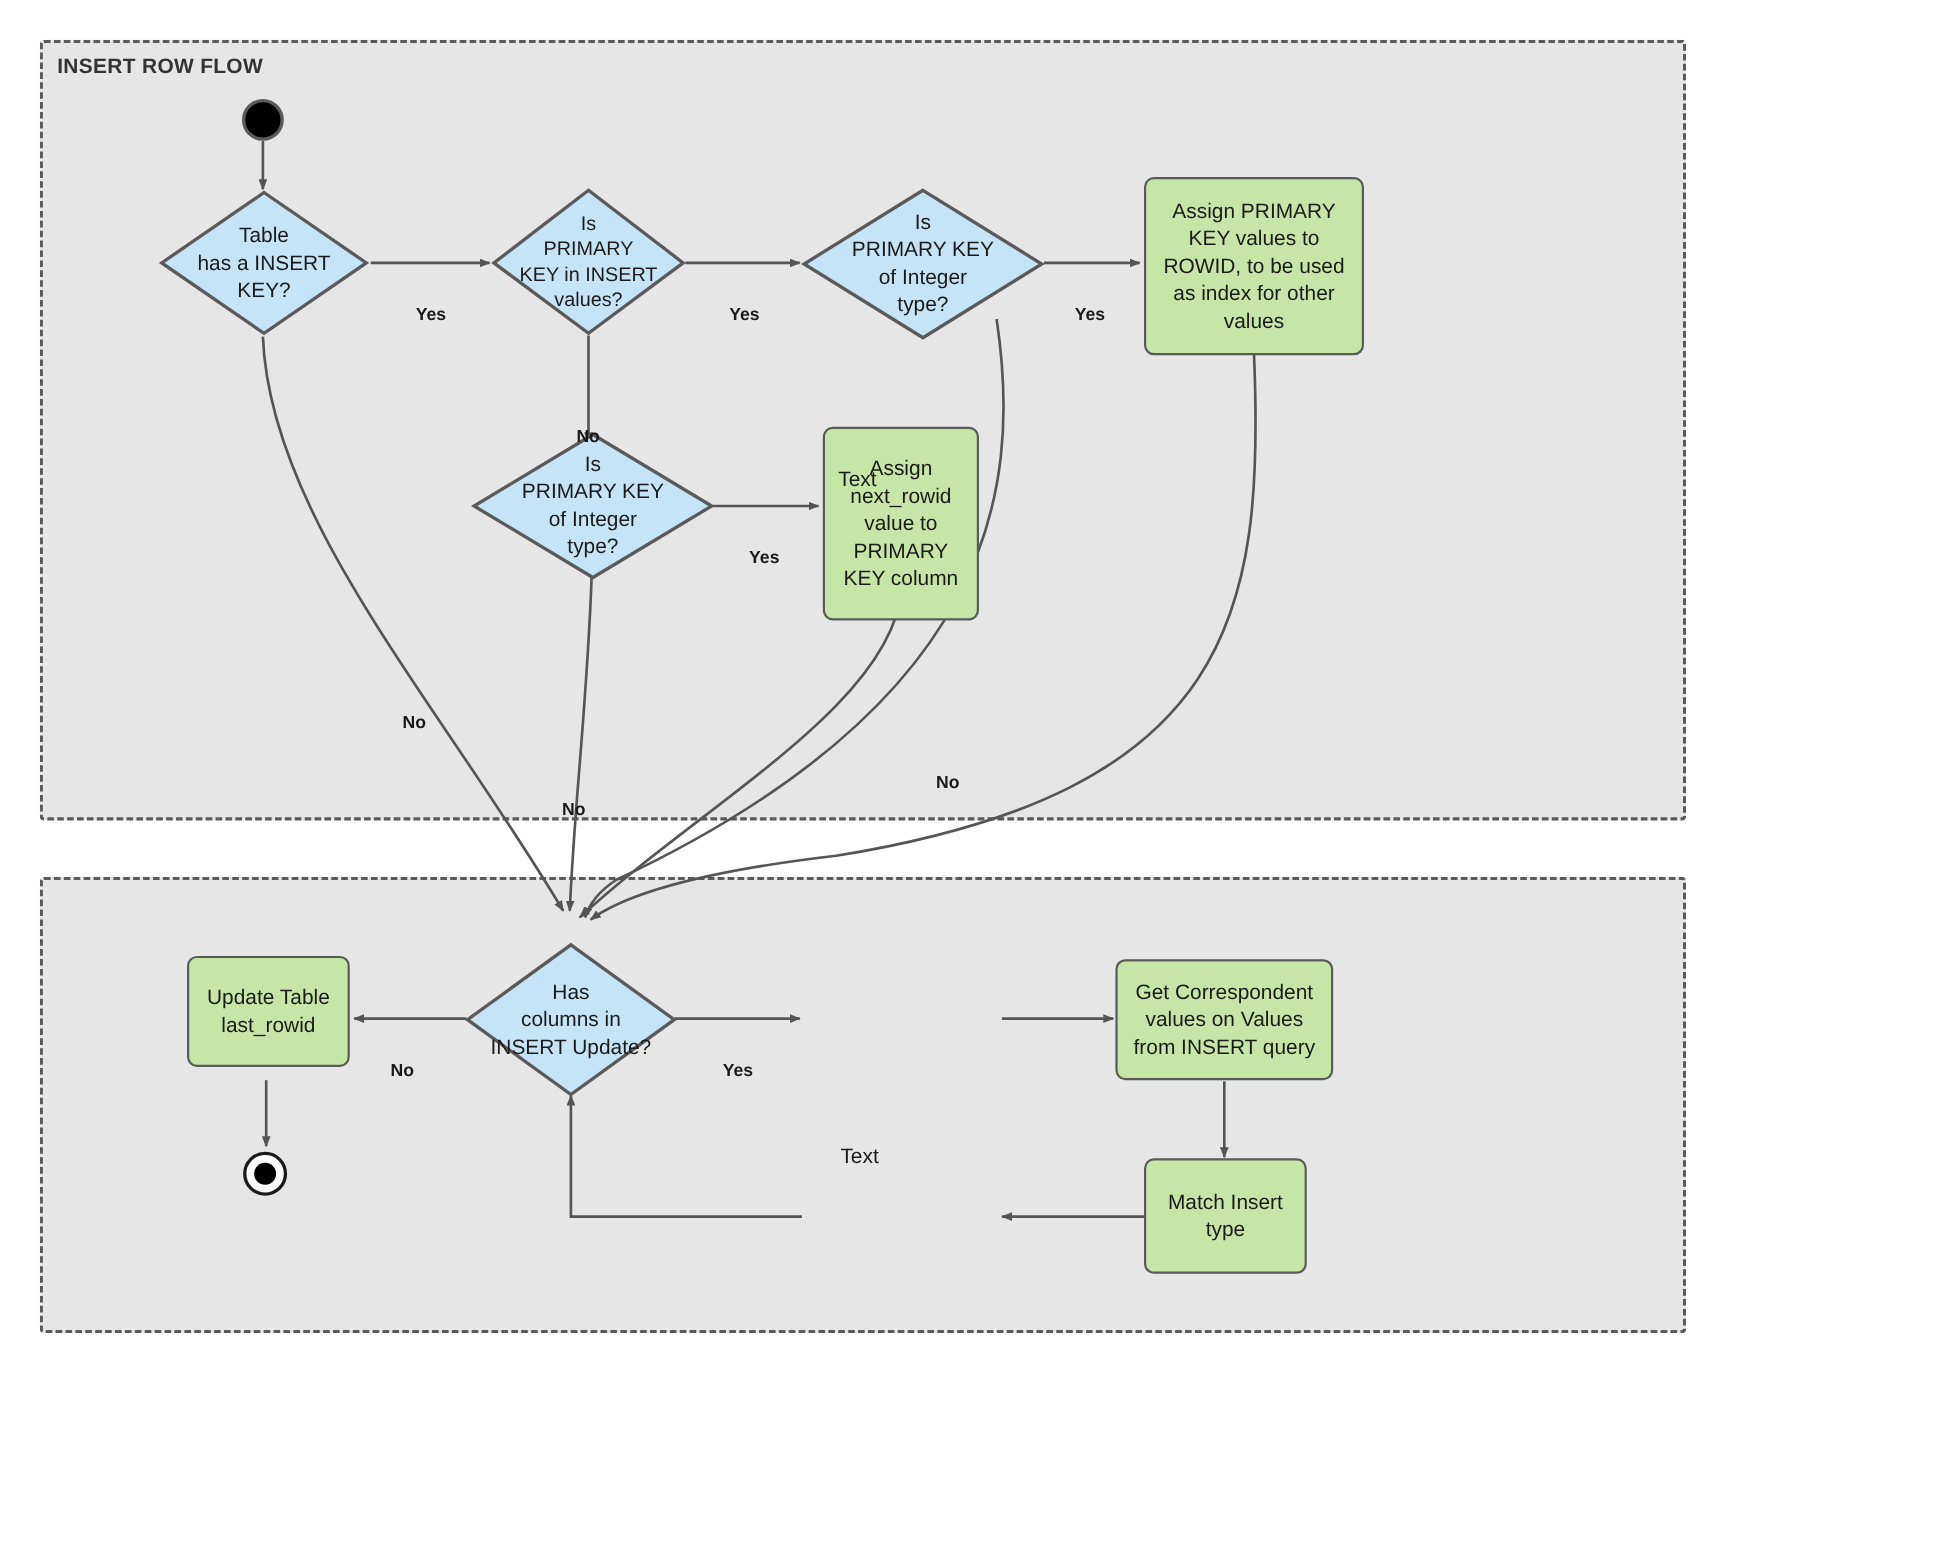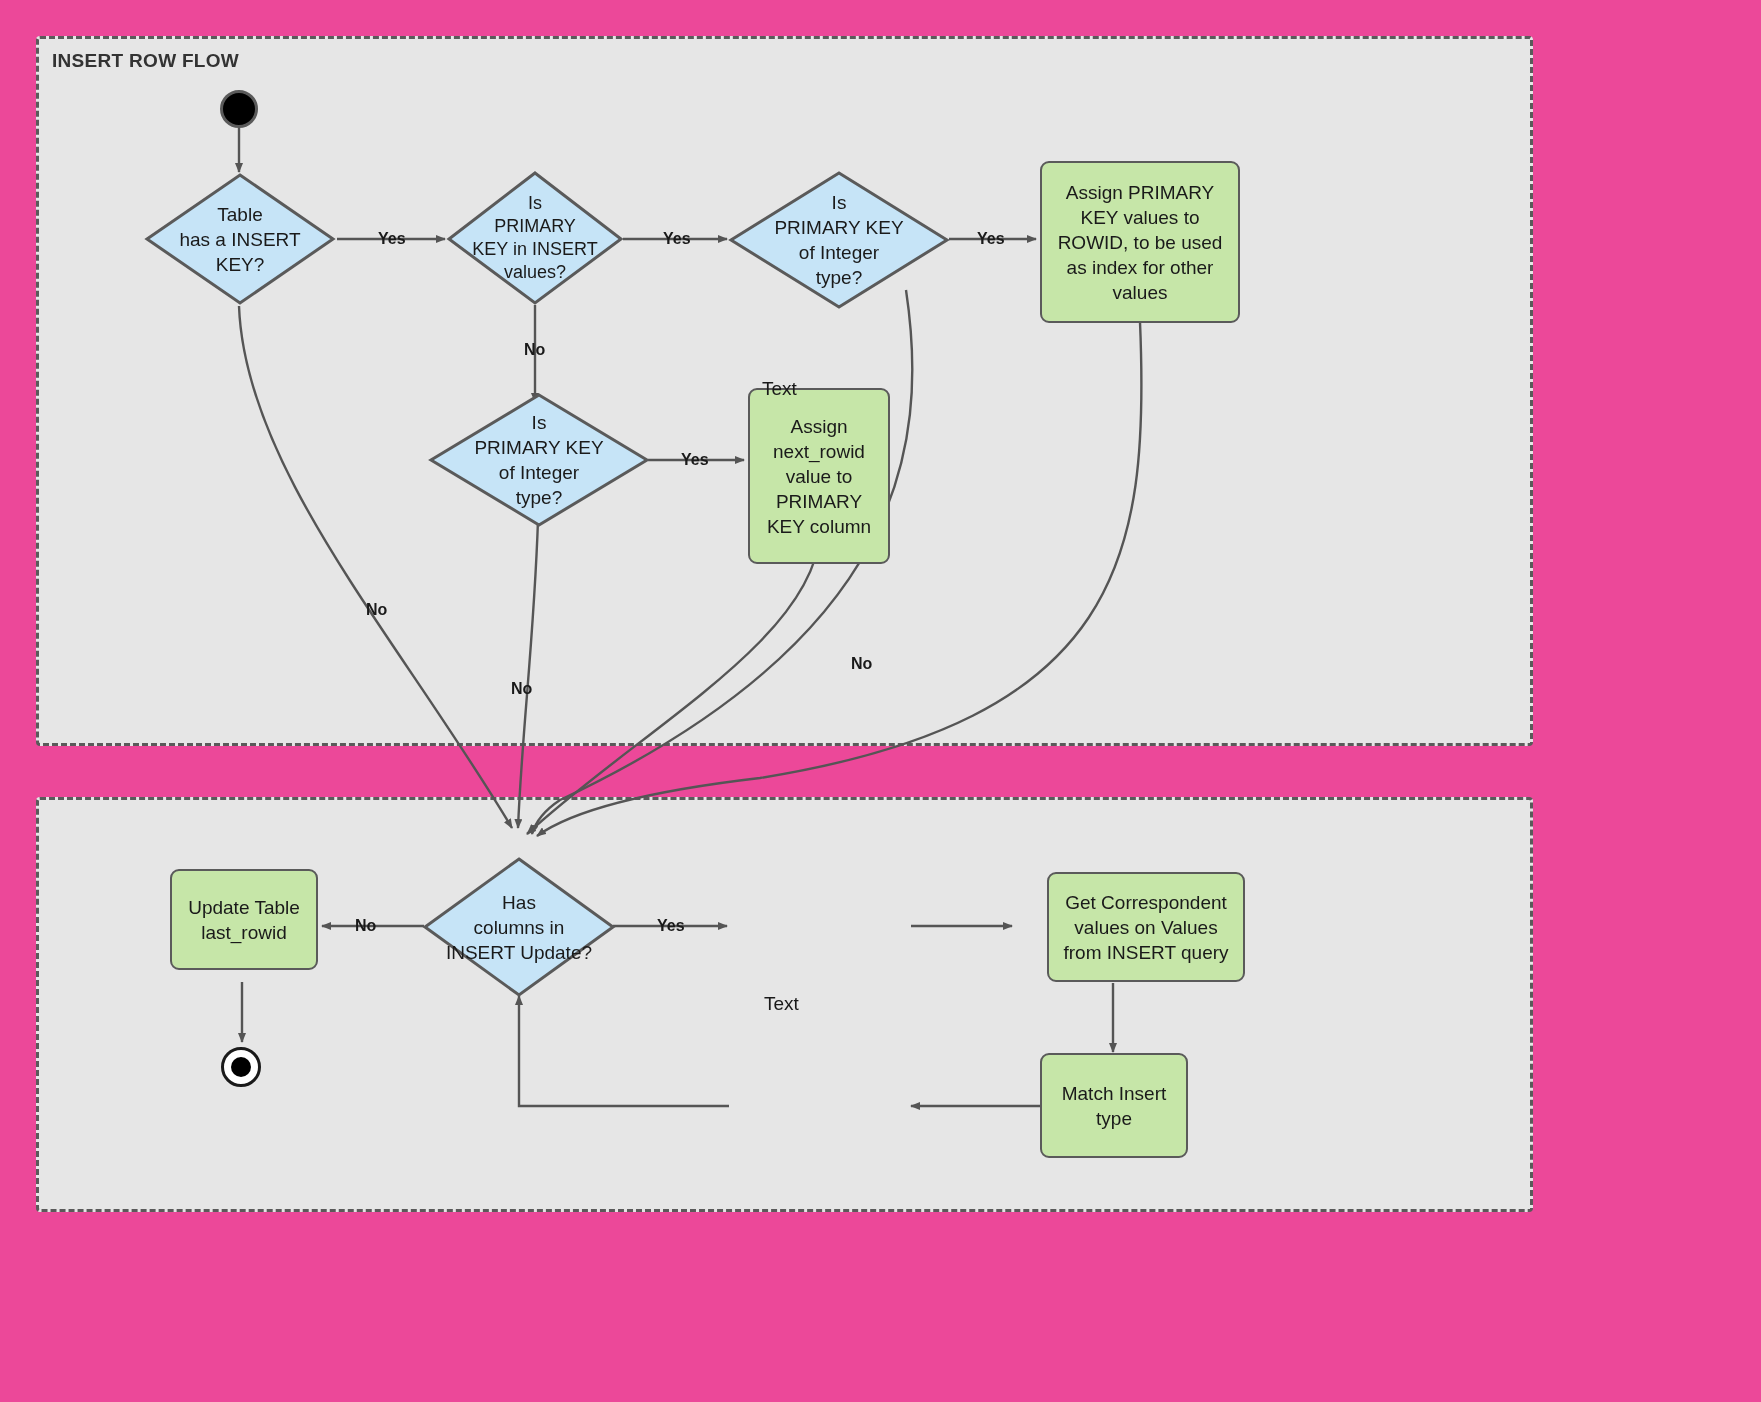--- a/index.html
+++ b/index.html
@@ -1,31 +1,31 @@
 <!DOCTYPE html>
 <html><head>
 <meta charset="utf-8">
 <style>
   html,body{margin:0;padding:0;background:#000;}
-  #stage{position:relative;width:1761px;height:1402px;background:#ec4899;
+  #stage{position:relative;width:1761px;height:1402px;background:#ffffff;
          font-family:"Liberation Sans","DejaVu Sans",sans-serif;overflow:hidden;}
   .lane{position:absolute;background:#e6e6e6;border:3px dashed #5a5a5a;border-radius:4px;box-sizing:border-box;}
   #lane-top{left:36px;top:36px;width:1497px;height:710px;}
   #lane-bottom{left:36px;top:797px;width:1497px;height:415px;}
   .lane-title{position:absolute;left:52px;top:50px;font-size:19px;font-weight:bold;color:#333;letter-spacing:.3px;}
   svg.edges{position:absolute;left:0;top:0;width:1761px;height:1402px;pointer-events:none;}
   .node{position:absolute;box-sizing:border-box;display:flex;align-items:center;justify-content:flex-end;text-align:center;color:#1a1a1a;font-size:19px;line-height:25px;}
   .proc{background:#c6e6a8;border:2.5px solid #5a5a5a;border-radius:9px;padding:4px 6px;}
   .dia-wrap{position:absolute;display:flex;align-items:center;justify-content:center;}
   .dia-wrap svg{position:absolute;left:0;top:0;}
   .dia-wrap .dtext{position:relative;z-index:2;text-align:center;font-size:19px;line-height:25px;color:#1a1a1a;padding:0 4px;}
   .start-node{position:absolute;width:38px;height:38px;border-radius:50%;background:#000;border:3px solid #5a5a5a;box-sizing:border-box;}
   .end-node{position:absolute;width:40px;height:40px;border-radius:50%;background:#fff;border:3px solid #1a1a1a;box-sizing:border-box;display:flex;align-items:center;justify-content:center;}
   .end-node .inner{width:20px;height:20px;border-radius:50%;background:#000;}
-  .elabel{position:absolute;font-size:16px;font-weight:bold;color:#1a1a1a;white-space:nowrap;}
+  .elabel{position:absolute;font-size:16px;font-weight:bold;color:#1a1a1a;white-space:nowrap;margin-top:48px;}
   .elabel.plain{font-weight:normal;font-size:19px;color:#1a1a1a;}
 </style>
 </head>
 <body>
 
 <div id="stage">
 
   <div class="lane" id="lane-top"></div>
   <div class="lane-title">INSERT ROW FLOW</div>
   <div class="lane" id="lane-bottom"></div>
@@ -135,21 +135,21 @@
 
   <div class="node proc" style="left:748px;top:388px;width:142px;height:176px;">
     <span style="white-space:pre-line">Assign next_rowid value to PRIMARY KEY column</span>
   </div>
 
   <div class="node proc" style="left:170px;top:869px;width:148px;height:101px;">
     <span style="white-space:pre-line">Update Table last_rowid</span>
   </div>
 
 
-  <div class="node proc" style="left:1014px;top:872px;width:198px;height:110px;margin-left:33px;">
+  <div class="node proc" style="left:1014px;top:872px;width:198px;height:110px;">
     <span style="white-space:pre-line">Get Correspondent values on Values from INSERT query</span>
   </div>
 
   <div class="node proc" style="left:1040px;top:1053px;width:148px;height:105px;">
     <span style="white-space:pre-line">Match Insert type</span>
   </div>
 
 
   <div class="elabel" style="left:378px;top:230px;">Yes</div>
   <div class="elabel" style="left:663px;top:230px;">Yes</div>

